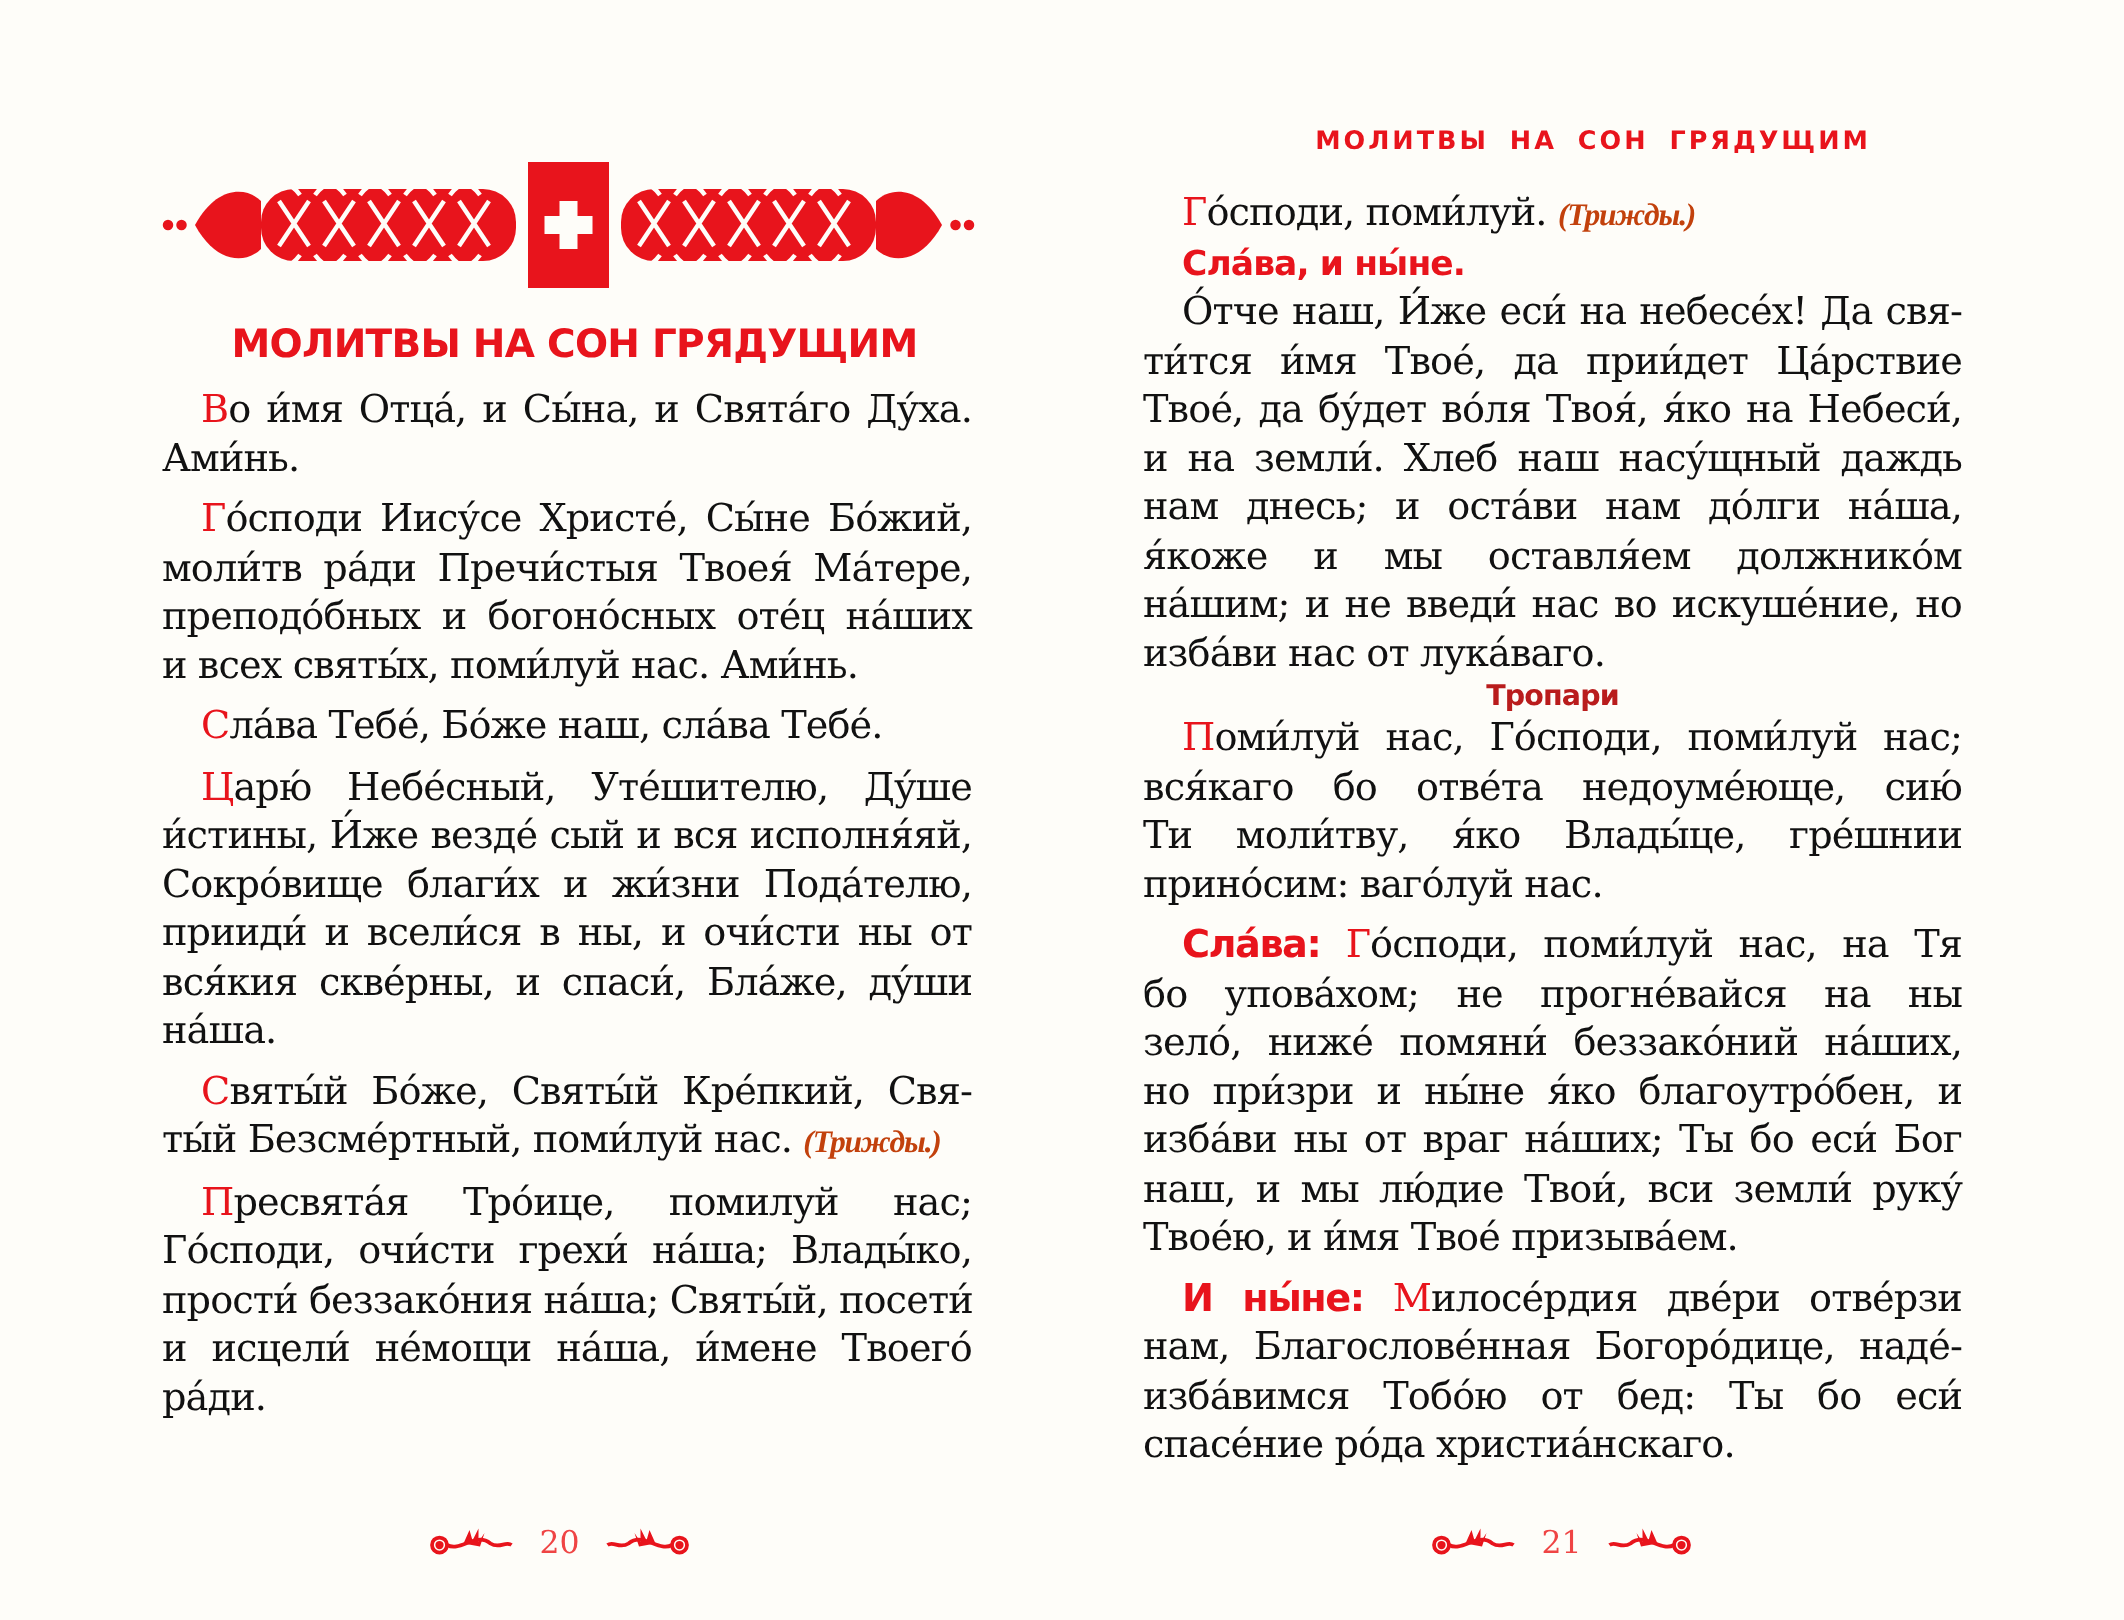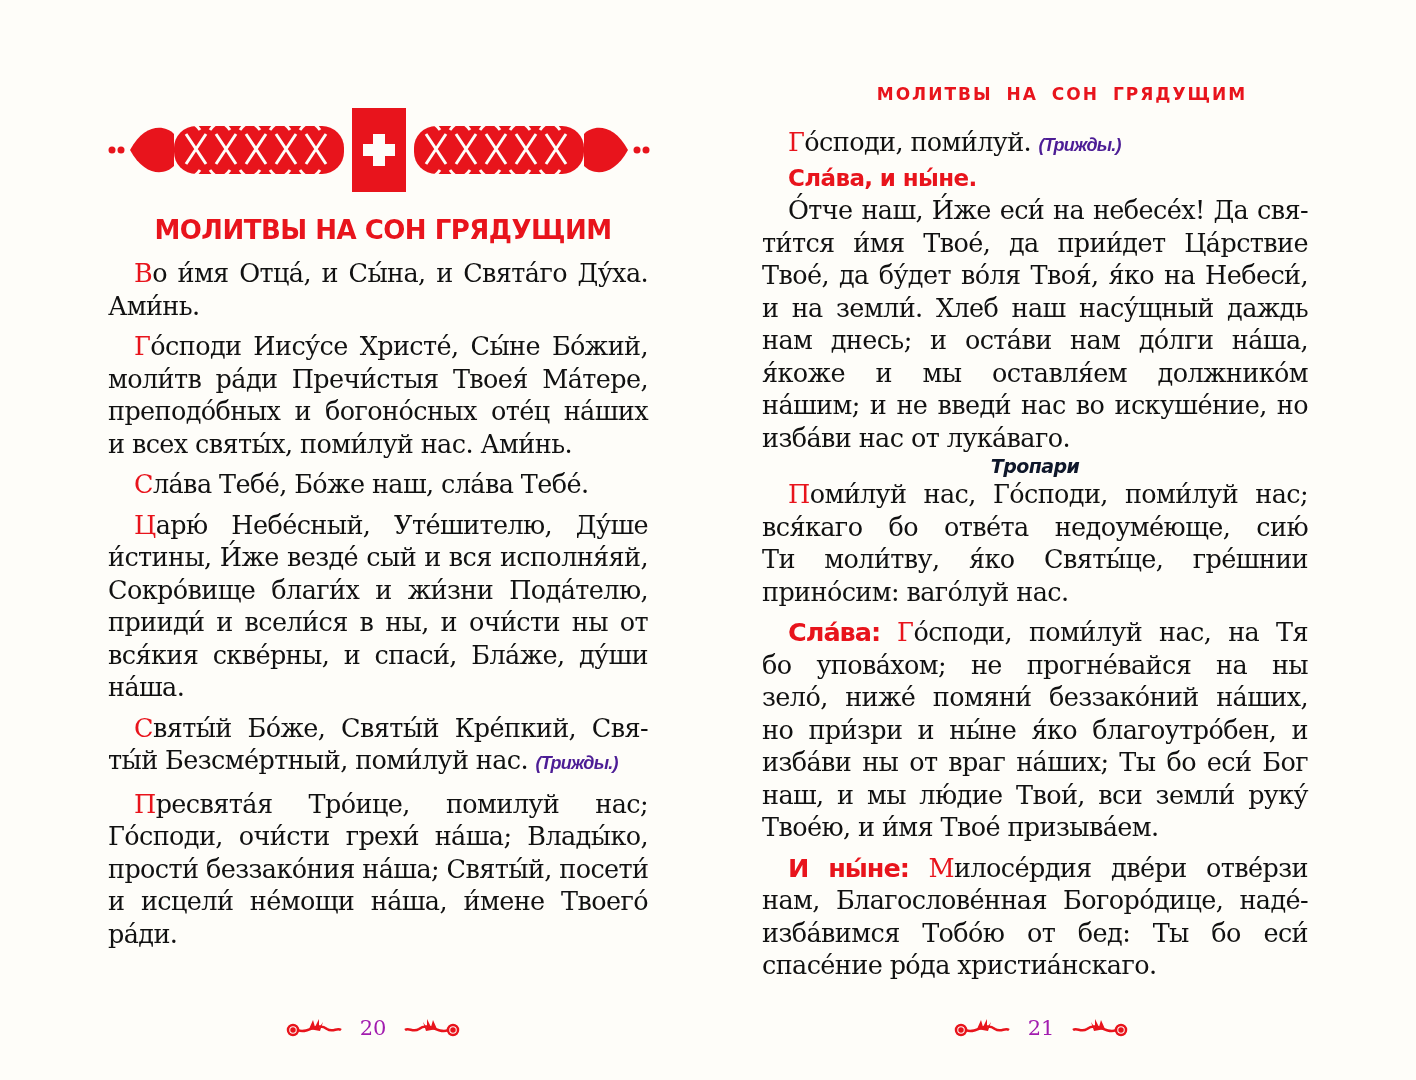--- a/index.html
+++ b/index.html
@@ -33,33 +33,33 @@
     letter-spacing:-0.6px;
   }
   .left .text-block { left:108px; width:540px; top:257px; }
   .right .text-block { left:54px; width:546px; top:126px; }
 
   .para { margin:0 0 8px 0; text-indent:26px; }
   .line { display:block; text-align:justify; text-align-last:justify; white-space:nowrap; }
   .line.last { text-align-last:left; }
   .initial { color:#e8141c; }
   .red-bold { color:#e8141c; font-family:"DejaVu Sans", "Liberation Sans", sans-serif; font-weight:bold; letter-spacing:-1px; }
-  .note { color:#4c1d95; font-family:Liberation Sans, sans-serif; font-style:italic; font-weight:bold; font-size:18px; letter-spacing:-0.8px; }
+  .note { color:#c2410c; font-family:Liberation Serif, serif; font-style:italic; font-weight:bold; font-size:21px; letter-spacing:-0.8px; }
   .subhead {
-    text-align:center; color:#0f172a; font-family:"DejaVu Sans", "Liberation Sans", sans-serif;
-    font-style:italic; font-weight:bold; font-size:19px; line-height:28px; margin:-2px 0 -2px 0;
+    text-align:center; color:#b91c1c; font-family:"DejaVu Sans", "Liberation Sans", sans-serif;
+    font-weight:bold; font-size:19px; line-height:28px; margin:-2px 0 -2px 0;
   }
   .heading-line { color:#e8141c; font-family:"DejaVu Sans", "Liberation Sans", sans-serif; font-weight:bold; font-size:23px; }
 
   .folio {
     position:absolute; top:1013px; height:30px; display:flex; align-items:center; gap:10px;
   }
   .left .folio { left:285px; }
   .right .folio { left:245px; }
-  .folio-num { font-size:21px; color:#a21caf; width:36px; text-align:center; }
+  .folio-num { font-size:21px; color:#ef4444; width:36px; text-align:center; }
   .flourish { width:60px; height:22px; }
 </style>
 </head>
 <body>
 
 <div class="page left">
   <svg class="ornament" viewBox="0 0 550 92">
     <g fill="#e8141c">
       <circle cx="8" cy="46" r="3.5"></circle>
         <circle cx="17" cy="46" r="3.5"></circle>
@@ -157,21 +157,21 @@
       <span class="line" style="margin-left:-26px">и на земли́. Хлеб наш насу́щный даждь</span>
       <span class="line" style="margin-left:-26px">нам днесь; и оста́ви нам до́лги на́ша,</span>
       <span class="line" style="margin-left:-26px">я́коже и мы оставля́ем должнико́м</span>
       <span class="line" style="margin-left:-26px">на́шим; и не введи́ нас во искуше́ние, но</span>
       <span class="line last" style="margin-left:-26px">изба́ви нас от лука́ваго.</span>
     </div>
     <div class="subhead">Тропари</div>
     <div class="para">
       <span class="line"><span class="initial">П</span><span>оми́луй нас, Го́споди, поми́луй нас;</span></span>
       <span class="line" style="margin-left:-26px">вся́каго бо отве́та недоуме́юще, сию́</span>
-      <span class="line" style="margin-left:-26px">Ти моли́тву, я́ко Святы́це, гре́шнии</span>
+      <span class="line" style="margin-left:-26px">Ти моли́тву, я́ко Влады́це, гре́шнии</span>
       <span class="line last" style="margin-left:-26px">прино́сим: ваго́луй нас.</span>
     </div>
     <div class="para">
       <span class="line"><span class="red-bold">Сла́ва:</span> <span class="initial">Г</span><span>о́споди, поми́луй нас, на Тя</span></span>
       <span class="line" style="margin-left:-26px">бо упова́хом; не прогне́вайся на ны</span>
       <span class="line" style="margin-left:-26px">зело́, ниже́ помяни́ беззако́ний на́ших,</span>
       <span class="line" style="margin-left:-26px">но при́зри и ны́не я́ко благоутро́бен, и</span>
       <span class="line" style="margin-left:-26px">изба́ви ны от враг на́ших; Ты бо еси́ Бог</span>
       <span class="line" style="margin-left:-26px">наш, и мы лю́дие Твои́, вси земли́ руку́</span>
       <span class="line last" style="margin-left:-26px">Твое́ю, и и́мя Твое́ призыва́ем.</span>

